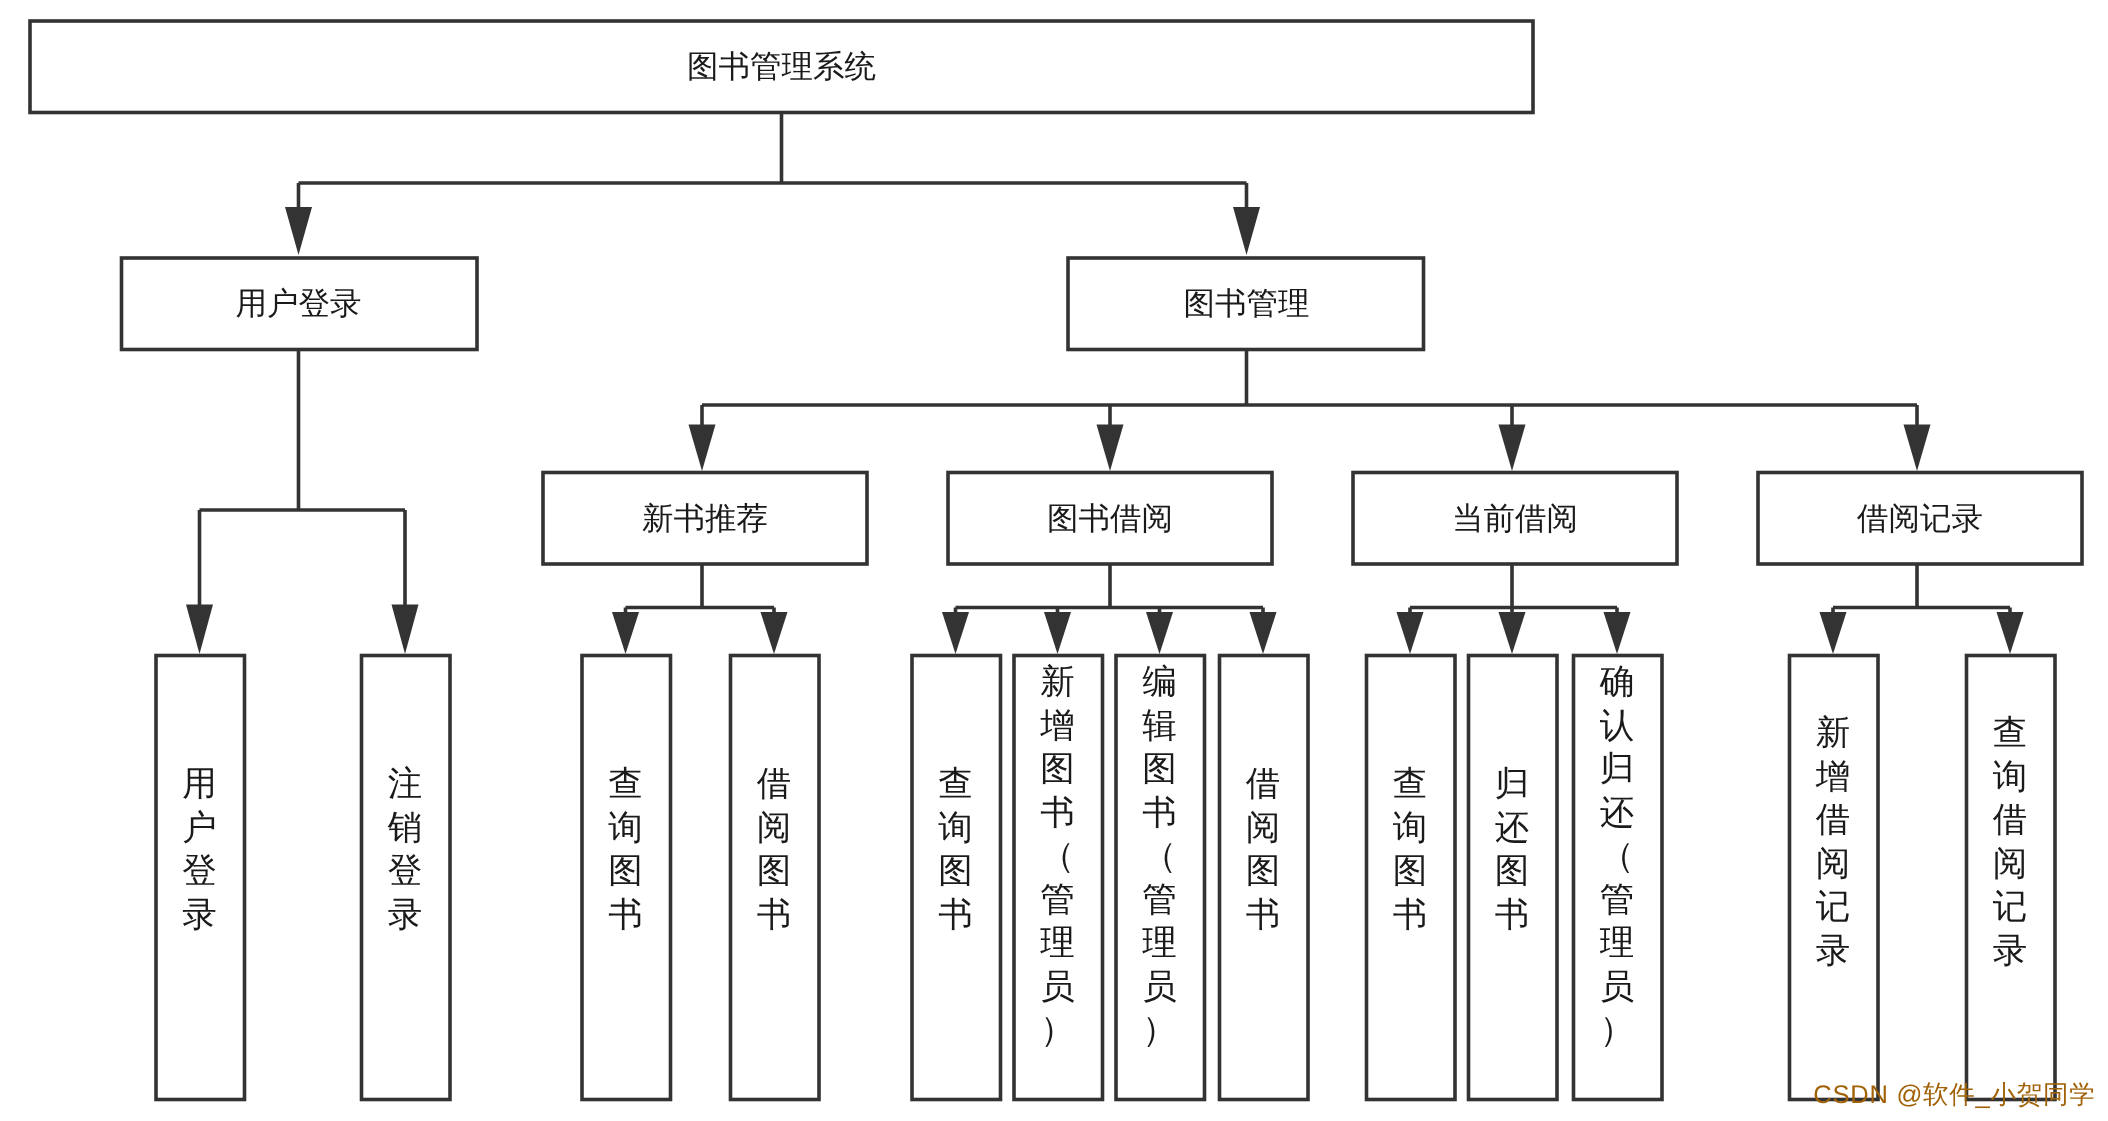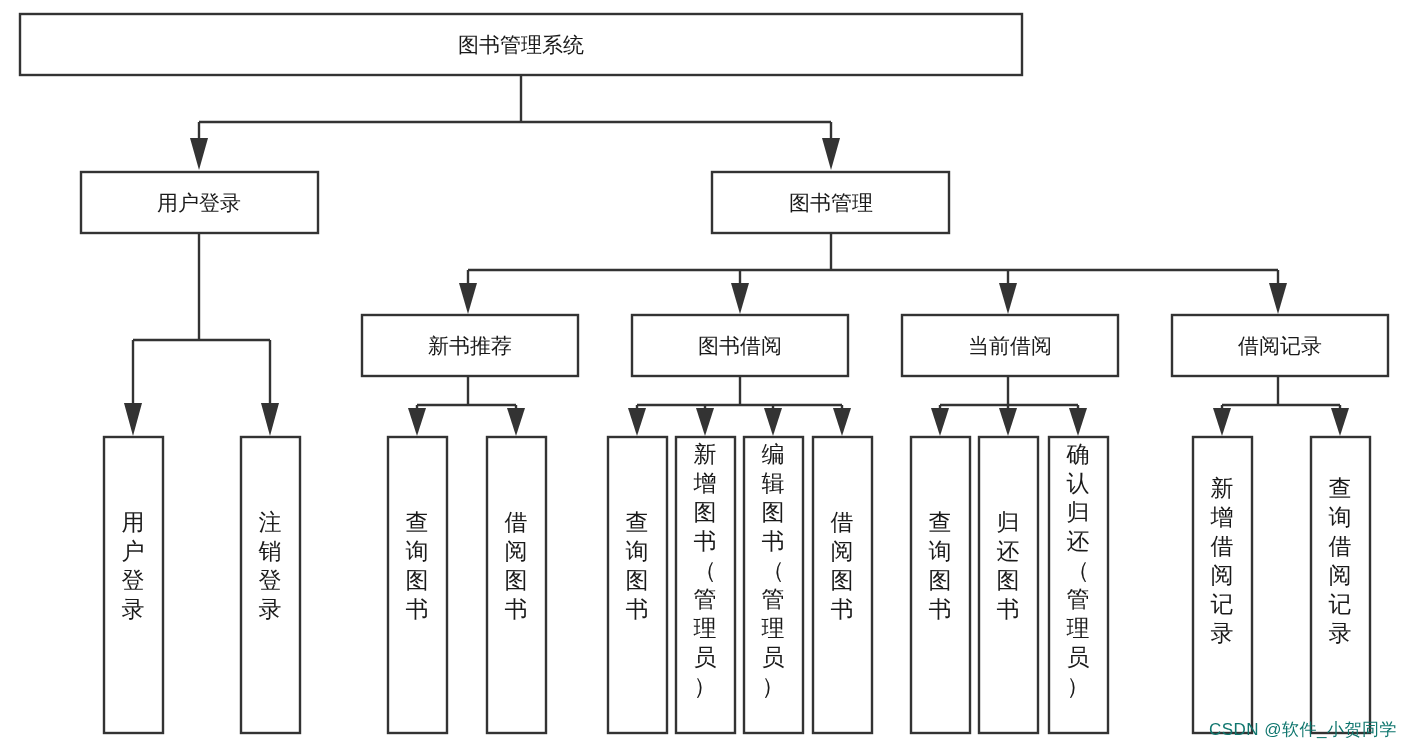--- a/index.html
+++ b/index.html
@@ -54,21 +54,21 @@
     fill: #1a1a1a;
     font-size: 23px;
     text-anchor: middle;
   }
   .watermark {
     position: absolute;
     right: 8px;
     bottom: 6px;
     font-family: "Liberation Sans", "DejaVu Sans", sans-serif;
     font-size: 17px;
-    color: #0f766e;
+    color: #a16207;
     letter-spacing: 0.5px;
     white-space: nowrap;
     user-select: none;
   }
 </style>
 </head>
 <body>
 
 <div id="diagram-root">
 

